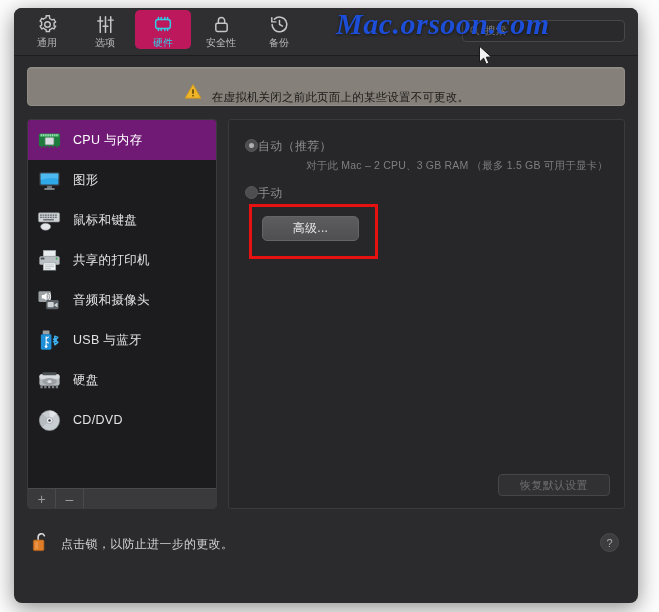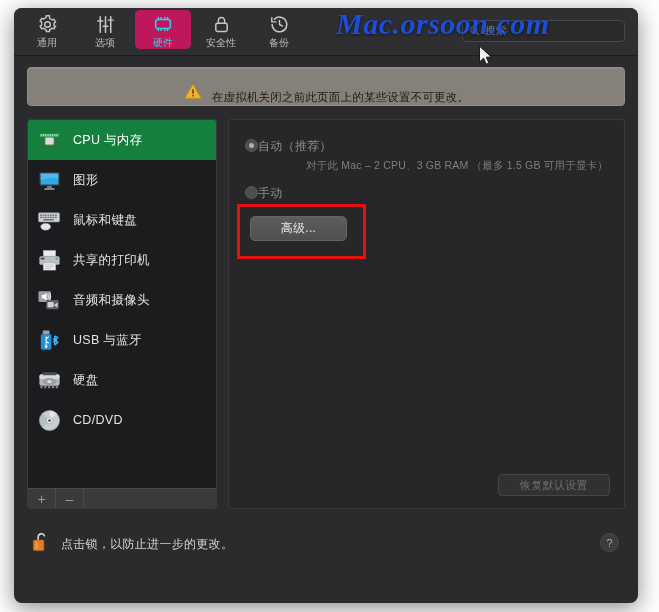--- a/index.html
+++ b/index.html
@@ -92,21 +92,21 @@
     border:1px solid #3a3a3c;
     border-radius:3px;
     display:flex; flex-direction:column;
     overflow:hidden;
   }
   .side-list { flex:1; overflow:hidden; }
   .side-item {
     height:40px; display:flex; align-items:center; gap:10px;
     padding:0 8px; cursor:default;
   }
-  .side-item.selected { background:#15803d; }
+  .side-item.selected { background:#701a75; }
   .side-ico { width:27px; height:27px; flex:none; display:flex; align-items:center; justify-content:center; }
   .side-label { font-size:12.5px; color:#e3e3e5; letter-spacing:.3px; }
   .side-item.selected .side-label { color:#ffffff; }
 
   .side-foot {
     height:20px; flex:none;
     background:#3a3a3c;
     border-top:1px solid #4a4a4c;
     display:flex; align-items:stretch;
   }
@@ -133,21 +133,21 @@
   }
   .radio .dot { width:5px; height:5px; border-radius:50%; background:#b0b0b2; }
   .radio-label { font-size:12px; color:#8d8d8f; letter-spacing:.3px; }
   .sub-note {
     font-size:10.5px; color:#7e7e80; letter-spacing:.2px;
     margin: 4px 0 12px 22px;
     text-align: right;
   }
   .row2 { margin-top: 2px; }
 
-  .adv-wrap { position:relative; margin-top:14px; margin-left:5px; width:97px; }
+  .adv-wrap { position:relative; margin-top:14px; margin-left:17px; width:97px; }
   .adv-btn {
     width:97px; height:25px;
     background: linear-gradient(#5d5d5f,#4f4f51);
     border:1px solid #656567;
     border-radius:5px;
     display:flex; align-items:center; justify-content:center;
     font-size:12px; color:#e7e7e9; letter-spacing:.3px;
     cursor:default;
   }
   .hl-box {

